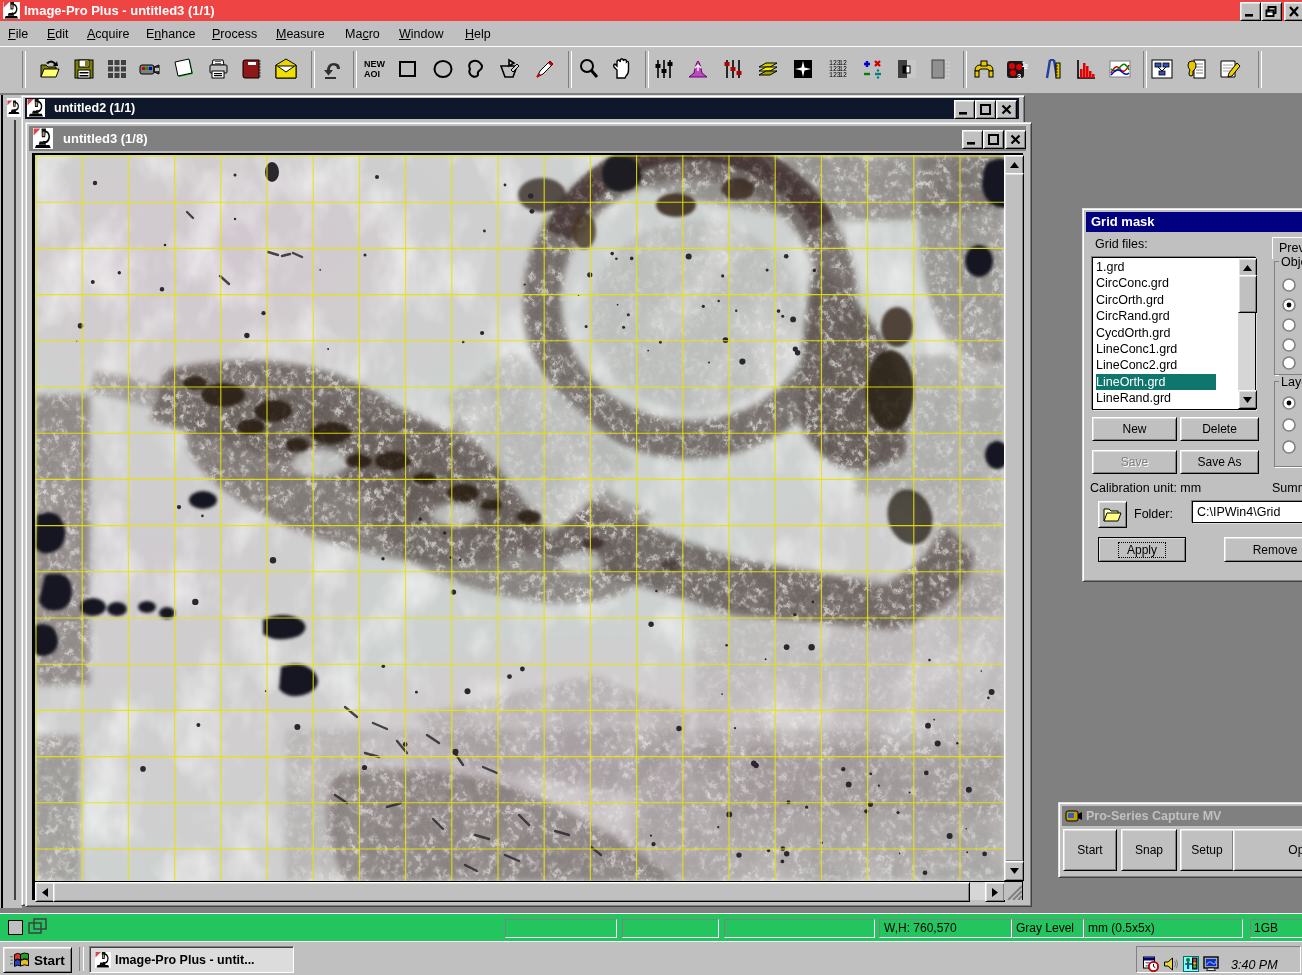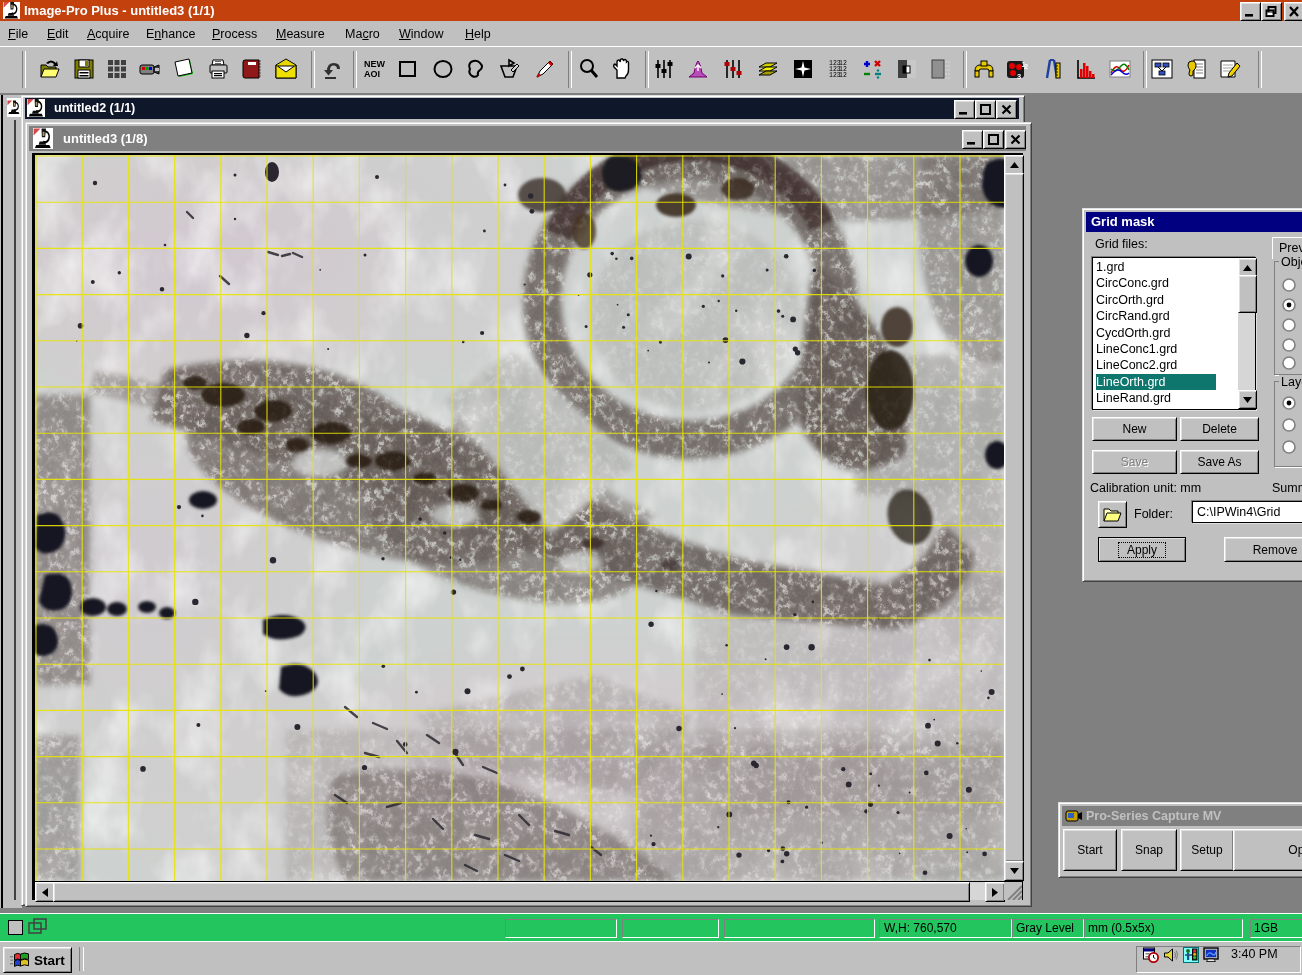--- a/index.html
+++ b/index.html
@@ -18,21 +18,21 @@
   .btn{background:#c0c0c0;border-top:1px solid #fff;border-left:1px solid #fff;
        border-right:1px solid #000;border-bottom:1px solid #000;
        box-shadow:inset 1px 1px 0 #dfdfdf, inset -1px -1px 0 #808080;
        display:flex;align-items:center;justify-content:center;
        font-size:12px;color:#000;}
   .ttl{color:#fff;font-weight:bold;font-size:13px;white-space:nowrap;}
   .capbtn{position:absolute;width:19px;height:17px;}
 </style></head>
 <body>
 
-<div class="abs" style="left:0;top:0;width:1302px;height:21px;background:#c2410c;">
+<div class="abs" style="left:0;top:0;width:1302px;height:21px;background:#ef4444;">
   <div class="abs" style="left:3px;top:2px;width:17px;height:17px;background:#fff;">
     <svg width="17" height="17" viewBox="0 0 16 16">
         <path d="M0.5,0 L6,0 L0.5,5.5 Z" fill="#d84848"></path>
         <path d="M6.8,0 L10.4,0 L9.7,7 L7.1,7 Z" fill="#101010"></path>
         <rect x="7.7" y="2.6" width="1.5" height="3.4" fill="#a89868"></rect>
         <path d="M9.9,1.3 C13.4,2.3 14.5,6.4 12.8,9.7 C11.7,11.7 9.2,12.4 7.5,11.2 L8.5,9.7 C9.8,10.5 11.2,9.9 11.9,8.4 C13,6.1 12.1,3.5 9.4,2.8 Z" fill="#000"></path>
         <path d="M5.3,10.4 L9.7,10.4 L10.5,13 L4.5,13 Z" fill="#0a0a0a"></path>
         <path d="M2.5,13.1 L13.1,13.1 L14.2,15.5 L1.6,15.5 Z" fill="#000"></path>
       </svg>
   </div>
@@ -738,21 +738,32 @@
       <path d="M4.5,9.8 q3,-2.2 6,-0.4 l0,5.6 q-3,-1.8 -6,0.4 Z" fill="#2040d0"></path>
       <path d="M10.5,9.4 q4,-2.2 8,-0.3 l0,5.6 q-4,-1.9 -8,0.3 Z" fill="#e0c020"></path>
       </g>
       <g fill="#808080">
           <rect x="0" y="5" width="3" height="1.4"></rect>
           <rect x="0.5" y="8.5" width="2.5" height="1.4"></rect>
           <rect x="0" y="12" width="3" height="1.4"></rect>
         </g>
     </svg>Start</div>
   <div class="abs" style="left:79px;top:5px;width:3px;height:24px;border-left:1px solid #808080;border-right:1px solid #fff;"></div>
-  <div class="abs panel" style="left:1136px;top:4px;width:163px;height:25px;display:flex;align-items:flex-start;">
+  <div class="abs sunken" style="left:89px;top:4px;width:203px;height:25px;background:#dcdcdc;display:flex;align-items:center;font-weight:bold;font-size:12.5px;">
+    <div style="width:16px;height:16px;background:#fff;margin:0 4px 0 5px;flex:none;">
+      <svg width="16" height="16" viewBox="0 0 16 16">
+          <path d="M0.5,0 L6,0 L0.5,5.5 Z" fill="#d84848"></path>
+          <path d="M6.8,0 L10.4,0 L9.7,7 L7.1,7 Z" fill="#101010"></path>
+          <rect x="7.7" y="2.6" width="1.5" height="3.4" fill="#a89868"></rect>
+          <path d="M9.9,1.3 C13.4,2.3 14.5,6.4 12.8,9.7 C11.7,11.7 9.2,12.4 7.5,11.2 L8.5,9.7 C9.8,10.5 11.2,9.9 11.9,8.4 C13,6.1 12.1,3.5 9.4,2.8 Z" fill="#000"></path>
+          <path d="M5.3,10.4 L9.7,10.4 L10.5,13 L4.5,13 Z" fill="#0a0a0a"></path>
+          <path d="M2.5,13.1 L13.1,13.1 L14.2,15.5 L1.6,15.5 Z" fill="#000"></path>
+        </svg>
+    </div>Image-Pro Plus - untit...</div>
+  <div class="abs panel" style="left:1136px;top:4px;width:163px;height:25px;display:flex;align-items:flex-end;font-style:italic;">
     <div style="width:16px;height:16px;margin-left:6px;" id="tray1"><svg width="16" height="16" viewBox="0 0 16 16">
           <rect x="0.5" y="1" width="11" height="11" fill="#fff" stroke="#000"></rect>
           <rect x="1" y="1.5" width="10" height="3" fill="#000080"></rect>
           <rect x="2.5" y="6" width="4" height="1.5" fill="#808080"></rect>
           <rect x="2.5" y="9" width="5" height="1.5" fill="#808080"></rect>
           <circle cx="10.5" cy="10.5" r="4.6" fill="#fff" stroke="#b00000" stroke-width="1.8"></circle>
           <path d="M10.5,8 L10.5,10.5 L12.3,11.6" stroke="#000" stroke-width="1" fill="none"></path>
         </svg></div>
     <div style="width:16px;height:16px;margin-left:4px;" id="tray2"><svg width="16" height="16" viewBox="0 0 16 16">
           <path d="M1.5,6 L5,6 L9.5,2 L9.5,14 L5,10 L1.5,10 Z" fill="#e8d840" stroke="#000"></path>

